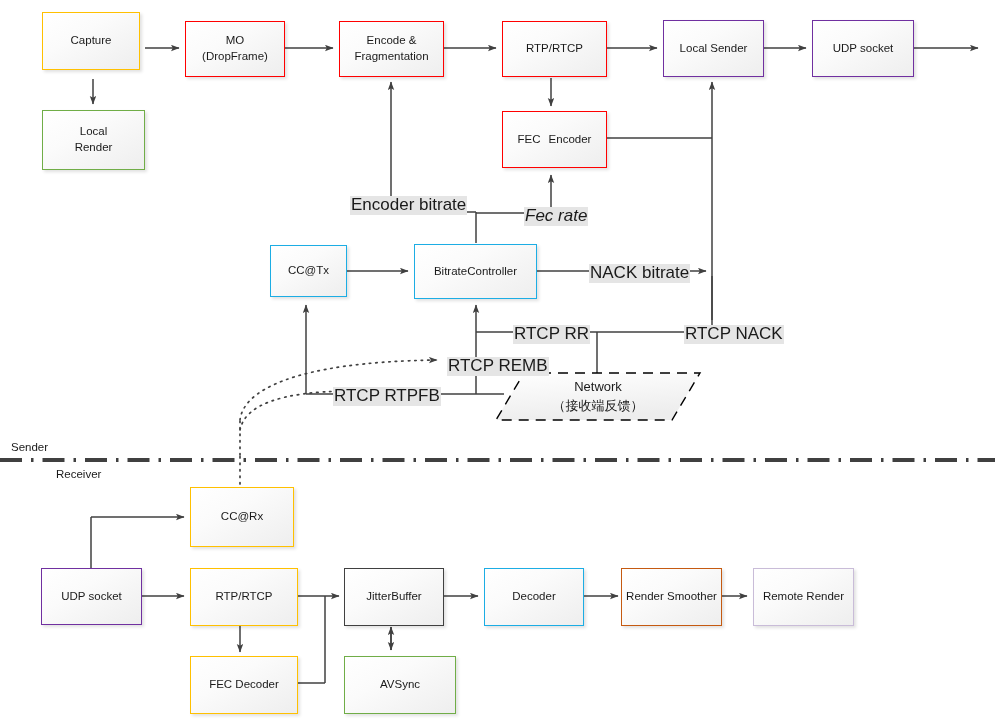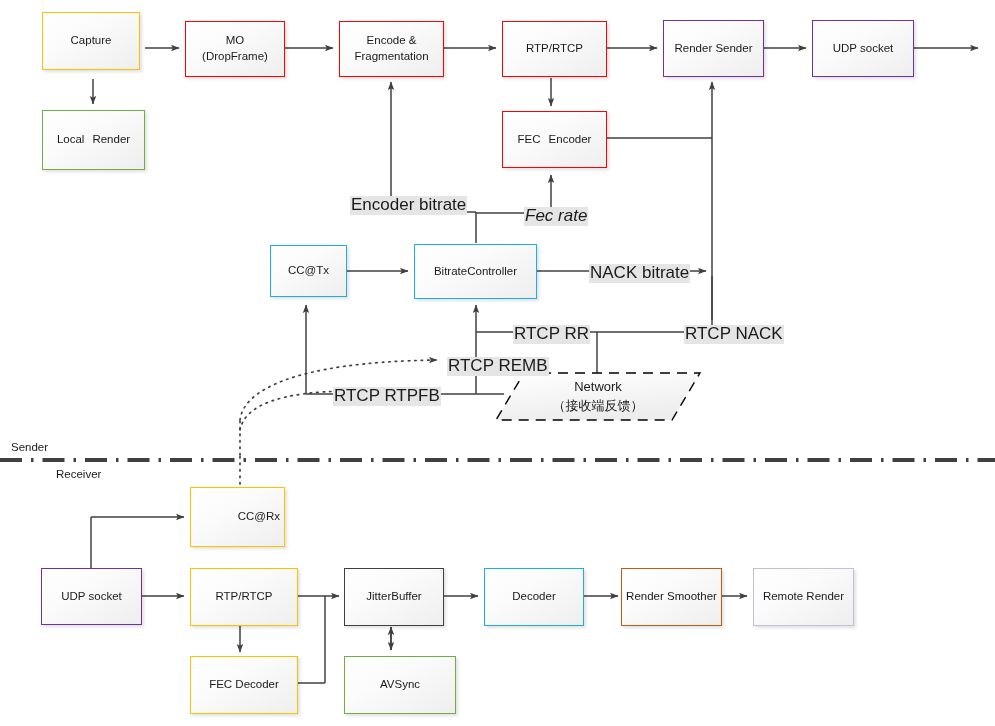--- a/index.html
+++ b/index.html
@@ -171,41 +171,41 @@
 
     <g>
       <path d="M0,460 L995,460" stroke="#404040" stroke-width="4.2" fill="none" stroke-dasharray="22,9,2.5,9" stroke-linecap="butt"></path>
     </g>
   </svg>
 
   <div class="node" style="left:42px; top:12px; width:98px; height:58px; border-color:#FFC000;align-items:center;">
     <span>Capture</span>
   </div>
 
-  <div class="node" style="left:42px; top:110px; width:103px; height:60px; border-color:#70AD47; flex-direction:row;">
+  <div class="node" style="left:42px; top:110px; width:103px; height:60px; border-color:#70AD47; flex-direction:column;">
     <span>Local</span>
     <span>Render</span>
   </div>
 
   <div class="node" style="left:185px; top:21px; width:100px; height:56px; border-color:#FF0000; flex-direction:column;">
     <span>MO</span>
     <span>(DropFrame)</span>
   </div>
 
   <div class="node" style="left:339px; top:21px; width:105px; height:56px; border-color:#FF0000; flex-direction:column;">
     <span>Encode &amp;</span>
     <span>Fragmentation</span>
   </div>
 
   <div class="node" style="left:502px; top:21px; width:105px; height:56px; border-color:#FF0000;">
     <span>RTP/RTCP</span>
   </div>
 
   <div class="node" style="left:663px; top:20px; width:101px; height:57px; border-color:#7030A0;">
-    <span>Render Sender</span>
+    <span>Local Sender</span>
   </div>
 
   <div class="node" style="left:812px; top:20px; width:102px; height:57px; border-color:#7030A0;">
     <span>UDP socket</span>
   </div>
 
   <div class="node" style="left:502px; top:111px; width:105px; height:57px; border-color:#FF0000; flex-direction:row;">
     <span>FEC</span>
     <span>Encoder</span>
   </div>
@@ -251,21 +251,21 @@
     <span>RTCP RTPFB</span>
   </div>
 
   <div class="plain-label" style="left:11px; top:441px;">
     <span>Sender</span>
   </div>
   <div class="plain-label" style="left:11px; top:468px;padding-left:45px;">
     <span>Receiver</span>
   </div>
 
-  <div class="node" style="left:190px; top:487px; width:95px; height:60px; border-color:#FFC000;justify-content:flex-end;">
+  <div class="node" style="left:190px; top:487px; width:104px; height:60px; border-color:#FFC000;">
     <span>CC@Rx</span>
   </div>
 
   <div class="node" style="left:41px; top:568px; width:101px; height:57px; border-color:#7030A0;">
     <span>UDP socket</span>
   </div>
 
   <div class="node" style="left:190px; top:568px; width:108px; height:58px; border-color:#FFC000;">
     <span>RTP/RTCP</span>
   </div>

